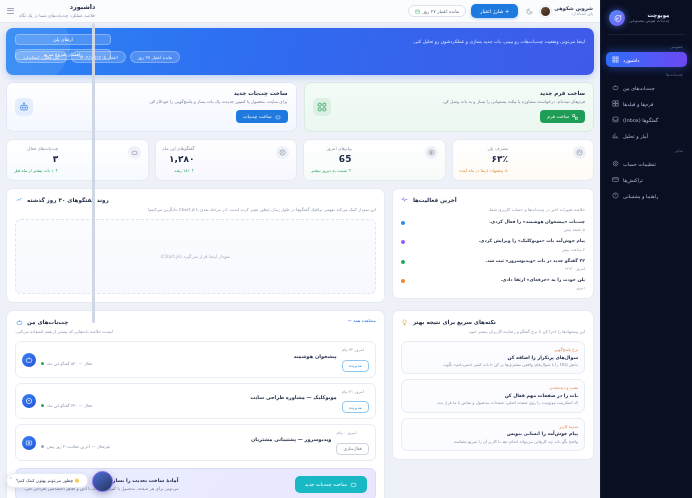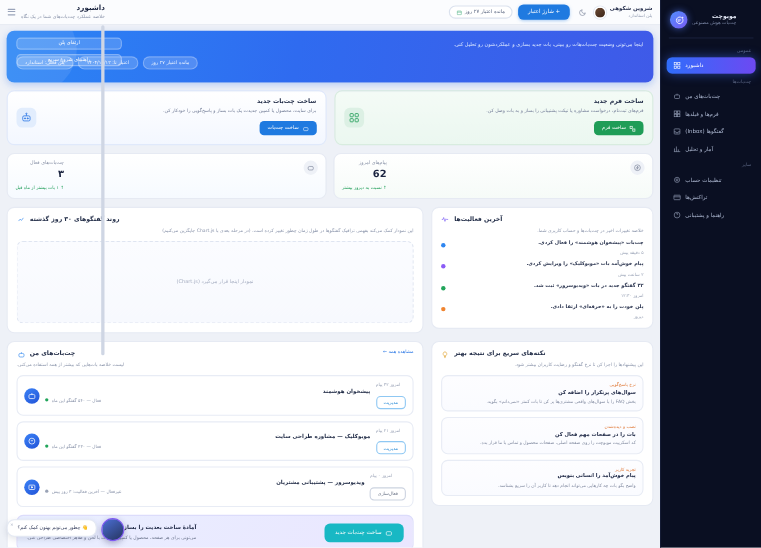--- a/index.html
+++ b/index.html
@@ -384,30 +384,56 @@
             <div class="stat-label">چت‌بات‌های فعال</div>
             <div class="stat-value">۳</div>
             <div class="stat-delta up">↑ ۱ بات بیشتر از ماه قبل</div>
           </div>
           <div class="stat-ic">
             <svg viewBox="0 0 24 24" fill="none" stroke="#7a8499" stroke-width="2">
                 <rect x="4" y="8" width="16" height="11" rx="4"></rect>
               </svg>
           </div>
         </div>
+        <div class="stat tint-c">
+          <div class="stat-txt">
+            <div class="stat-label">گفتگوهای این ماه</div>
+            <div class="stat-value">۱,۲۸۰</div>
+            <div class="stat-delta up">↑ ۱۸٪ رشد</div>
+          </div>
+          <div class="stat-ic">
+            <svg viewBox="0 0 24 24" fill="none" stroke="#7a8499" stroke-width="2">
+                <circle cx="12" cy="12" r="9"></circle>
+                <path d="M8 10h8M8 14h5"></path>
+              </svg>
+          </div>
+        </div>
         <div class="stat tint-b">
           <div class="stat-txt">
             <div class="stat-label">پیام‌های امروز</div>
-            <div class="stat-value">62</div>
+            <div class="stat-value">65</div>
             <div class="stat-delta up">↑ نسبت به دیروز بیشتر</div>
           </div>
           <div class="stat-ic">
             <svg viewBox="0 0 24 24" fill="none" stroke="#7a8499" stroke-width="2">
                 <circle cx="12" cy="12" r="9"></circle>
                 <path d="M13 7l-4 6h3l-1 4 4-6h-3z"></path>
+              </svg>
+          </div>
+        </div>
+        <div class="stat tint-d">
+          <div class="stat-txt">
+            <div class="stat-label">مصرف پلن</div>
+            <div class="stat-value">۶۳٪</div>
+            <div class="stat-delta warn">⚠ پیشنهاد: ارتقا در ماه آینده</div>
+          </div>
+          <div class="stat-ic">
+            <svg viewBox="0 0 24 24" fill="none" stroke="#7a8499" stroke-width="2">
+                <circle cx="12" cy="12" r="9"></circle>
+                <path d="M8 13a4 4 0 018 0"></path>
               </svg>
           </div>
         </div>
       </div>
 
       <div class="row3">
         <div class="card chart-card">
           <div class="card-head">
             <span class="ch-ic">
               <svg viewBox="0 0 24 24" fill="none" stroke="#2f86f0" stroke-width="2">

